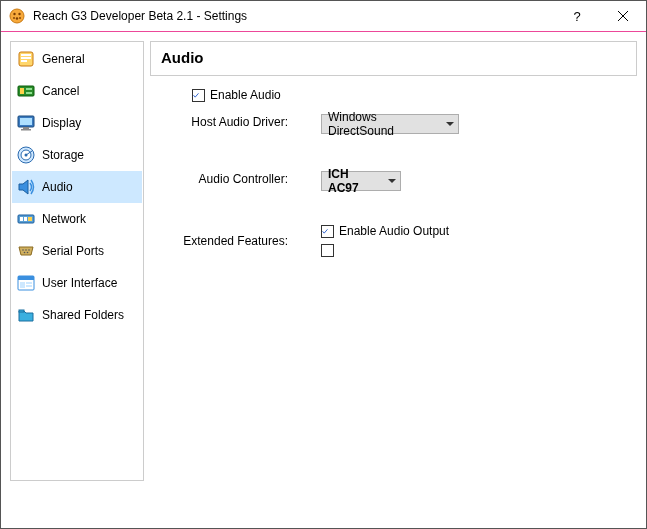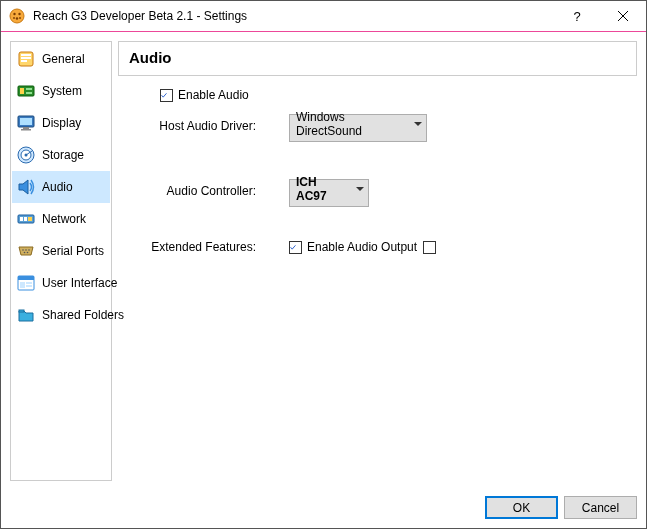--- a/index.html
+++ b/index.html
@@ -46,21 +46,21 @@
     padding: 10px 10px 10px 10px;
   }
 
   .columns {
     display: flex;
     height: 440px;
   }
 
   
   .sidebar {
-    width: 102px;
+    width: 134px;
     border: 1px solid #ccc;
     background: #fff;
     padding: 1px;
   }
   .sidebar-item {
     height: 32px;
     display: flex;
     align-items: center;
     padding: 0 4px;
     gap: 6px;
@@ -130,41 +130,41 @@
     row-gap: 6px;
     column-gap: 6px;
     align-items: center;
     margin-left: 4px;
     gap: 33px;
   }
   .field-label {
     text-align: right;
   }
   .dropdown {
-    height: 28px;
+    height: 20px;
     border: 1px solid #adadad;
     background: #e1e1e1;
     display: inline-flex;
     align-items: center;
-    padding: 0 4px 8px 6px;
+    padding: 0 4px 0 6px;
     gap: 6px;
     min-width: 80px;
   }
   .dropdown.wide { width: 138px; }
   .dropdown.narrow { width: 80px; font-weight: bold; }
   .dropdown .dd-text { flex: 1; }
   .dropdown .dd-arrow {
     width: 0; height: 0;
     border-left: 4px solid transparent;
     border-right: 4px solid transparent;
     border-top: 4px solid #333;
   }
   .ext-stack {
     display: flex;
-    flex-direction: row;
+    flex-direction: column;
     gap: 6px;
   }
   .ext-row {
     display: flex;
     align-items: center;
     gap: 5px;
   }
 
   
   .footer {
@@ -234,21 +234,21 @@
 
       <div class="sidebar-item">
         <span class="icon">
           <svg width="20" height="20" viewBox="0 0 20 20">
             <rect x="2" y="5" width="16" height="10" rx="1" fill="#2a8c2a" stroke="#0a5c0a"></rect>
             <rect x="4" y="7" width="4" height="6" fill="#ffd24a"></rect>
             <rect x="10" y="7" width="6" height="2" fill="#8fe08f"></rect>
             <rect x="10" y="11" width="6" height="2" fill="#8fe08f"></rect>
           </svg>
         </span>
-        <span class="label">System</span>
+        <span class="label">Cancel</span>
       </div>
 
       <div class="sidebar-item">
         <span class="icon">
           <svg width="20" height="20" viewBox="0 0 20 20">
             <rect x="2" y="3" width="16" height="11" rx="1" fill="#3a7abf" stroke="#1a4a7f"></rect>
             <rect x="4" y="5" width="12" height="7" fill="#aee0ff"></rect>
             <rect x="7" y="14" width="6" height="2" fill="#888"></rect>
             <rect x="5" y="16" width="10" height="1.5" fill="#888"></rect>
           </svg>
@@ -376,21 +376,13 @@
                 
               </span>
             </div>
           </div>
         </div>
 
       </div>
     </div>
   </div>
 
-  <div class="footer">
-    <div class="btn default">
-        <span>OK</span>
-      </div>
-    <div class="btn">
-        <span>Cancel</span>
-      </div>
-  </div>
 </div>
 
 </body></html>

